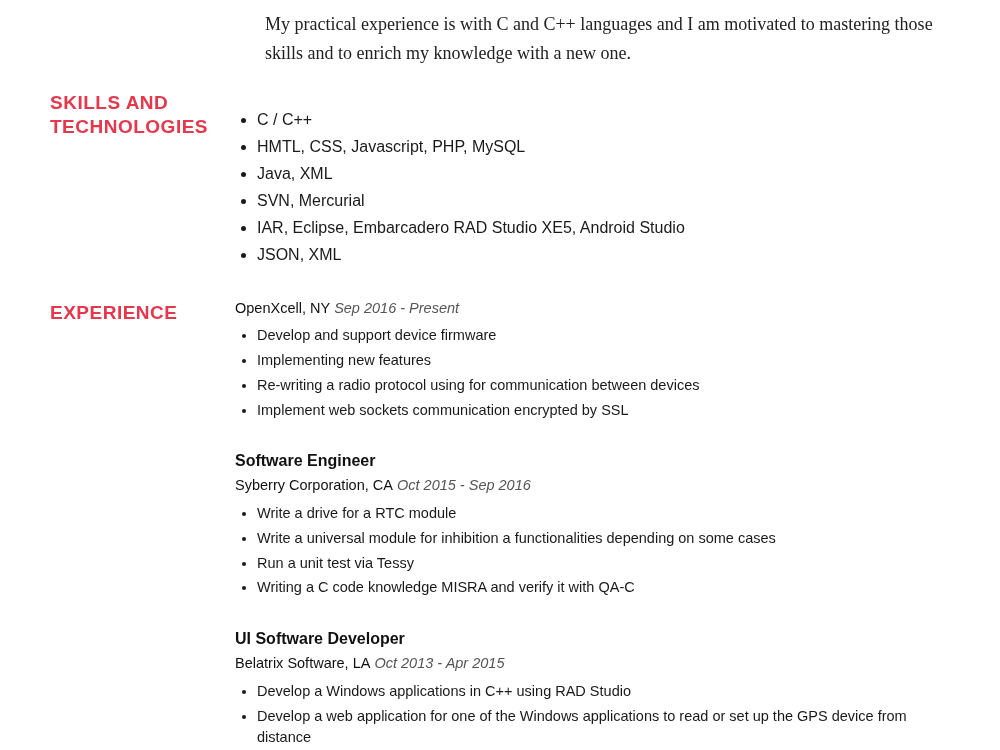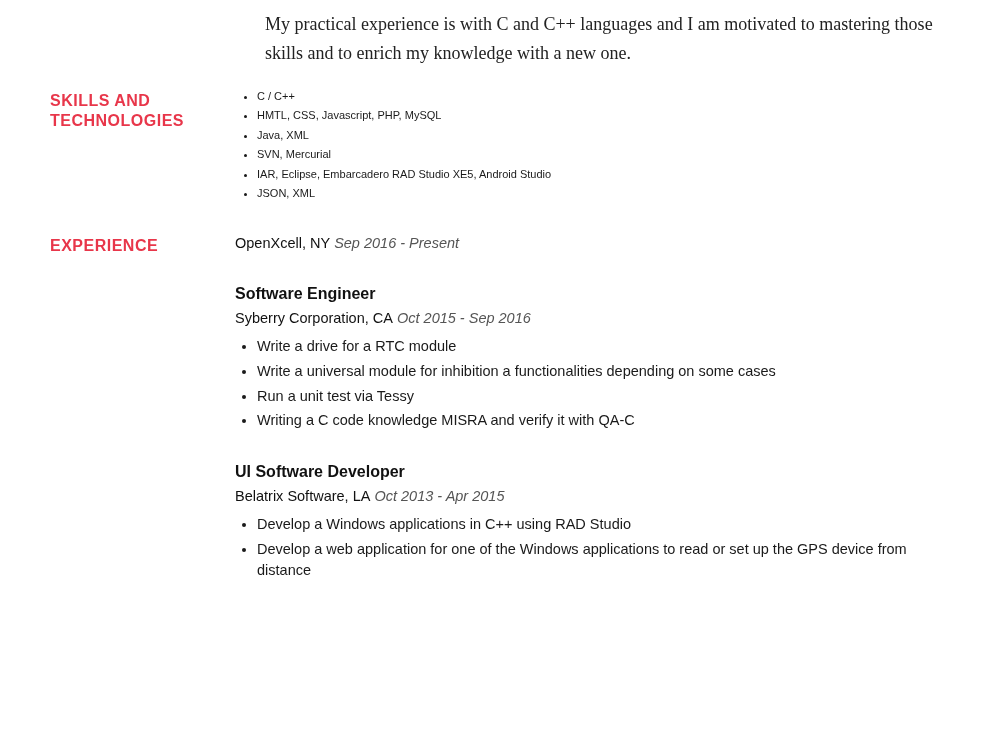--- a/index.html
+++ b/index.html
@@ -40,38 +40,39 @@
 
     .section {
       display: flex;
       margin-bottom: 28px;
     }
 
     .section-label {
       width: 185px;
       min-width: 185px;
       color: #e8364a;
-      font-size: 16px;
+      font-size: 19px;
       font-weight: bold;
       font-family: Arial, sans-serif;
       text-transform: uppercase;
       letter-spacing: 0.5px;
       padding-top: 3px;
       line-height: 1.3;
     }
 
     .section-content {
       flex: 1;
     }
 
     .skills-list {
       list-style: disc;
       padding-left: 22px;
       color: #1a1a1a;
-      font-size: 11px;
+      font-size: 16px;
+      margin-top: 20px;
     }
 
     .skills-list li {
       margin-bottom: 3px;
       font-family: Arial, sans-serif;
     }
 
     .job {
       margin-bottom: 28px;
     }
@@ -136,20 +137,26 @@
           </ul>
       </div>
     </div>
 
     <div class="section">
       <div class="section-label">EXPERIENCE</div>
       <div class="section-content">
 
       <div class="job">
             <div class="job-company-line"><span class="job-company">OpenXcell, NY</span><span class="job-period">  Sep 2016 - Present</span></div>
+            <ul class="job-duties">
+              <li>Develop and support device firmware</li>
+              <li>Implementing new features</li>
+              <li>Re-writing a radio protocol using for communication between devices</li>
+              <li>Implement web sockets communication encrypted by SSL</li>
+            </ul>
           </div>
           <div class="job">
             <div class="job-title">Software Engineer</div>
             <div class="job-company-line"><span class="job-company">Syberry Corporation, CA</span><span class="job-period">  Oct 2015 - Sep 2016</span></div>
             <ul class="job-duties">
               <li>Write a drive for a RTC module</li>
               <li>Write a universal module for inhibition a functionalities depending on some cases</li>
               <li>Run a unit test via Tessy</li>
               <li>Writing a C code knowledge MISRA and verify it with QA-C</li>
             </ul>

